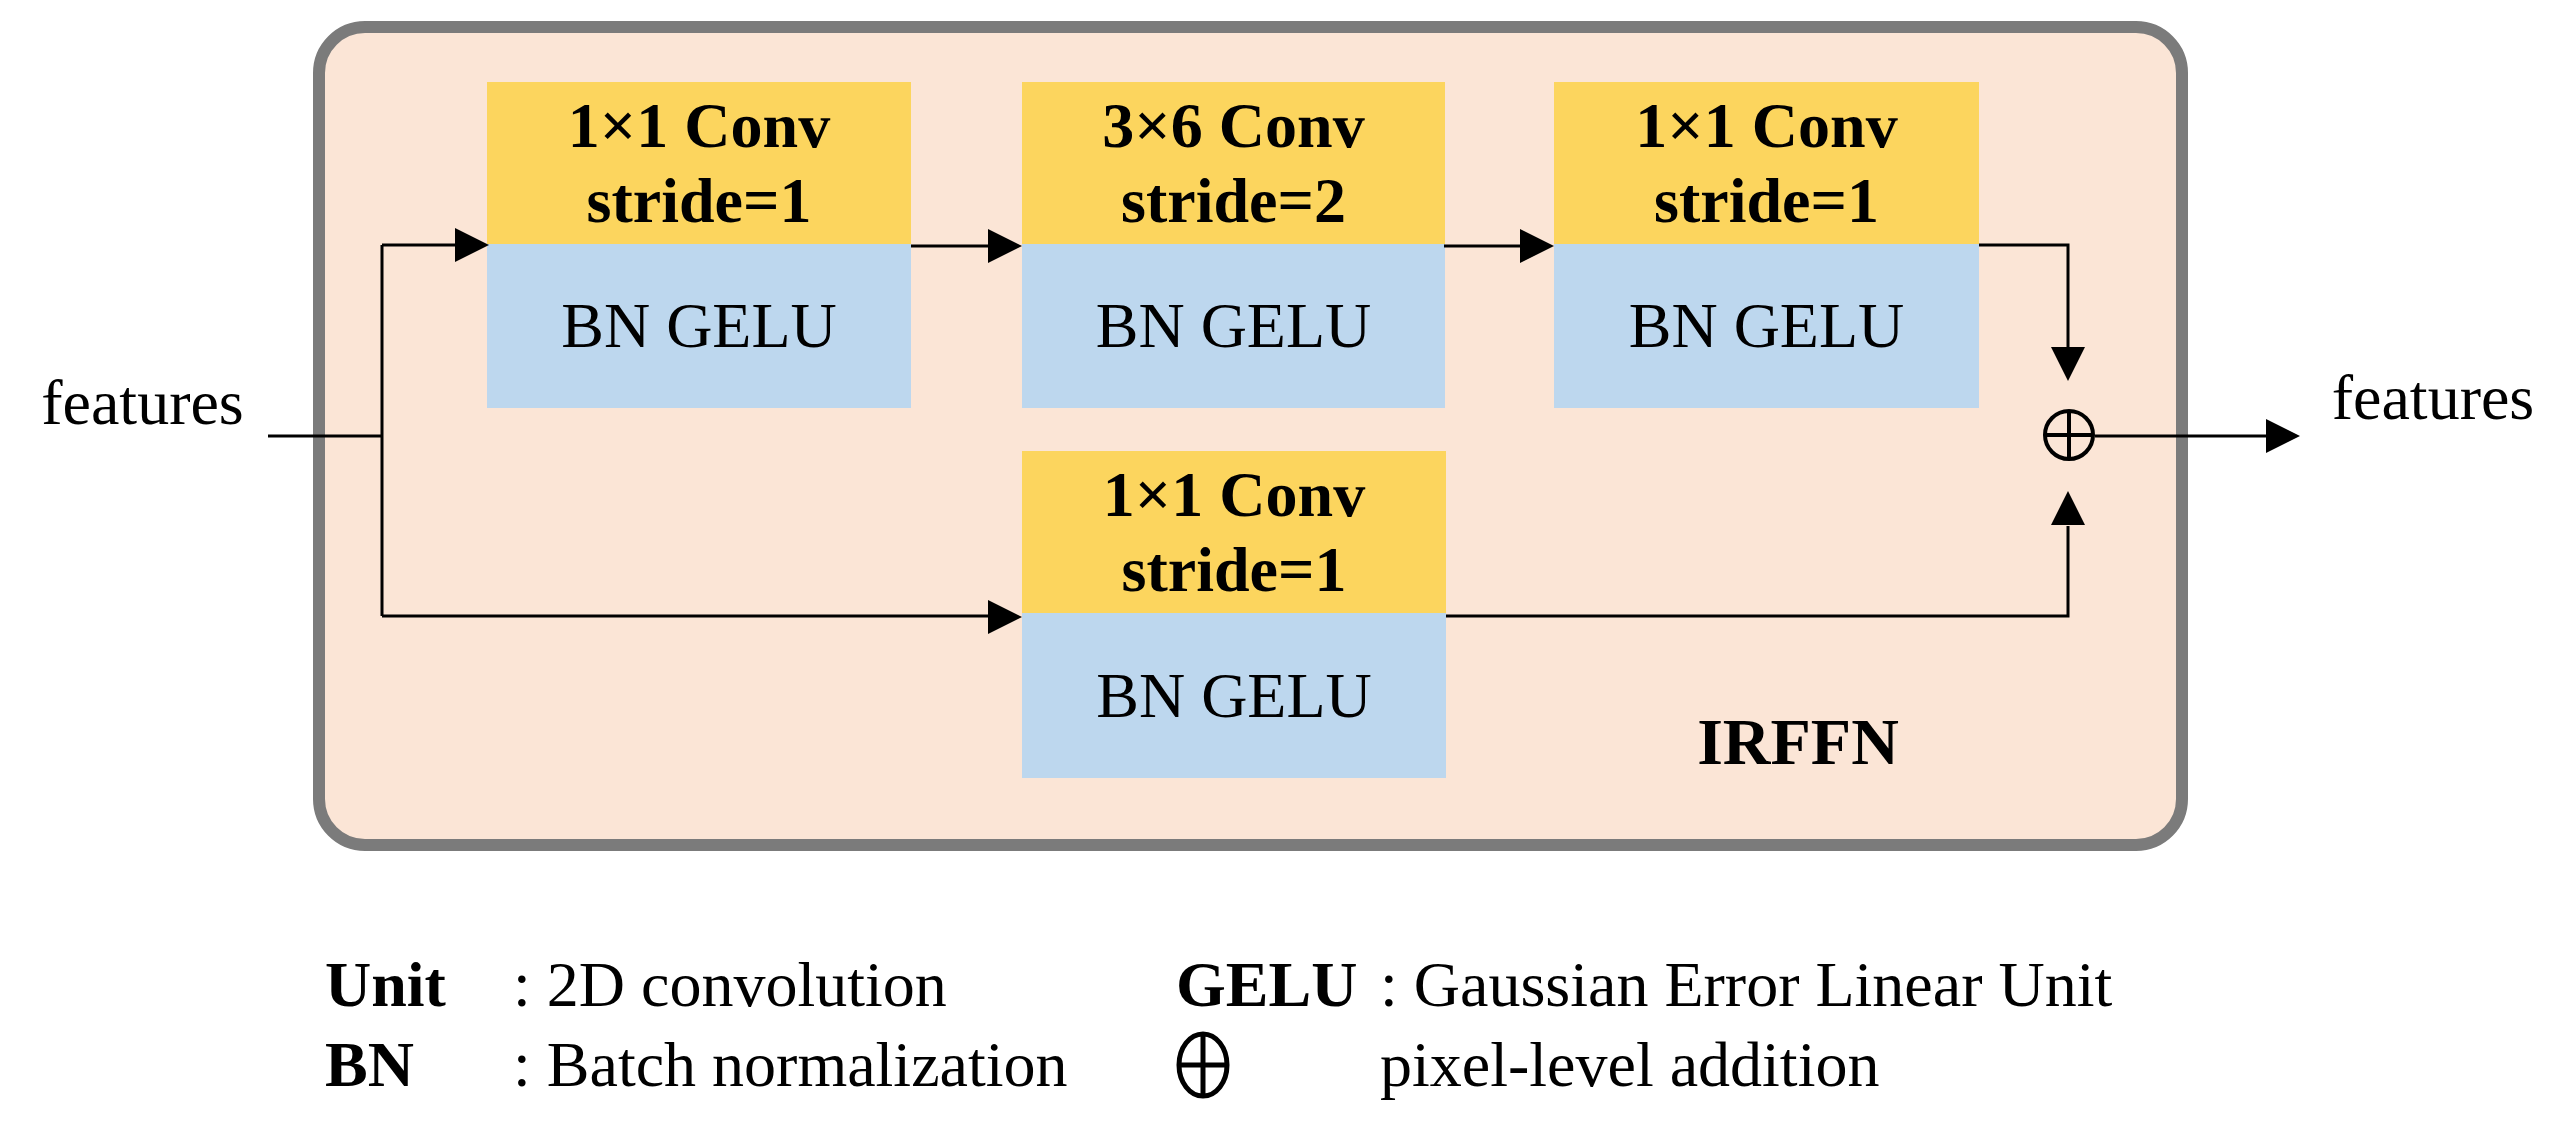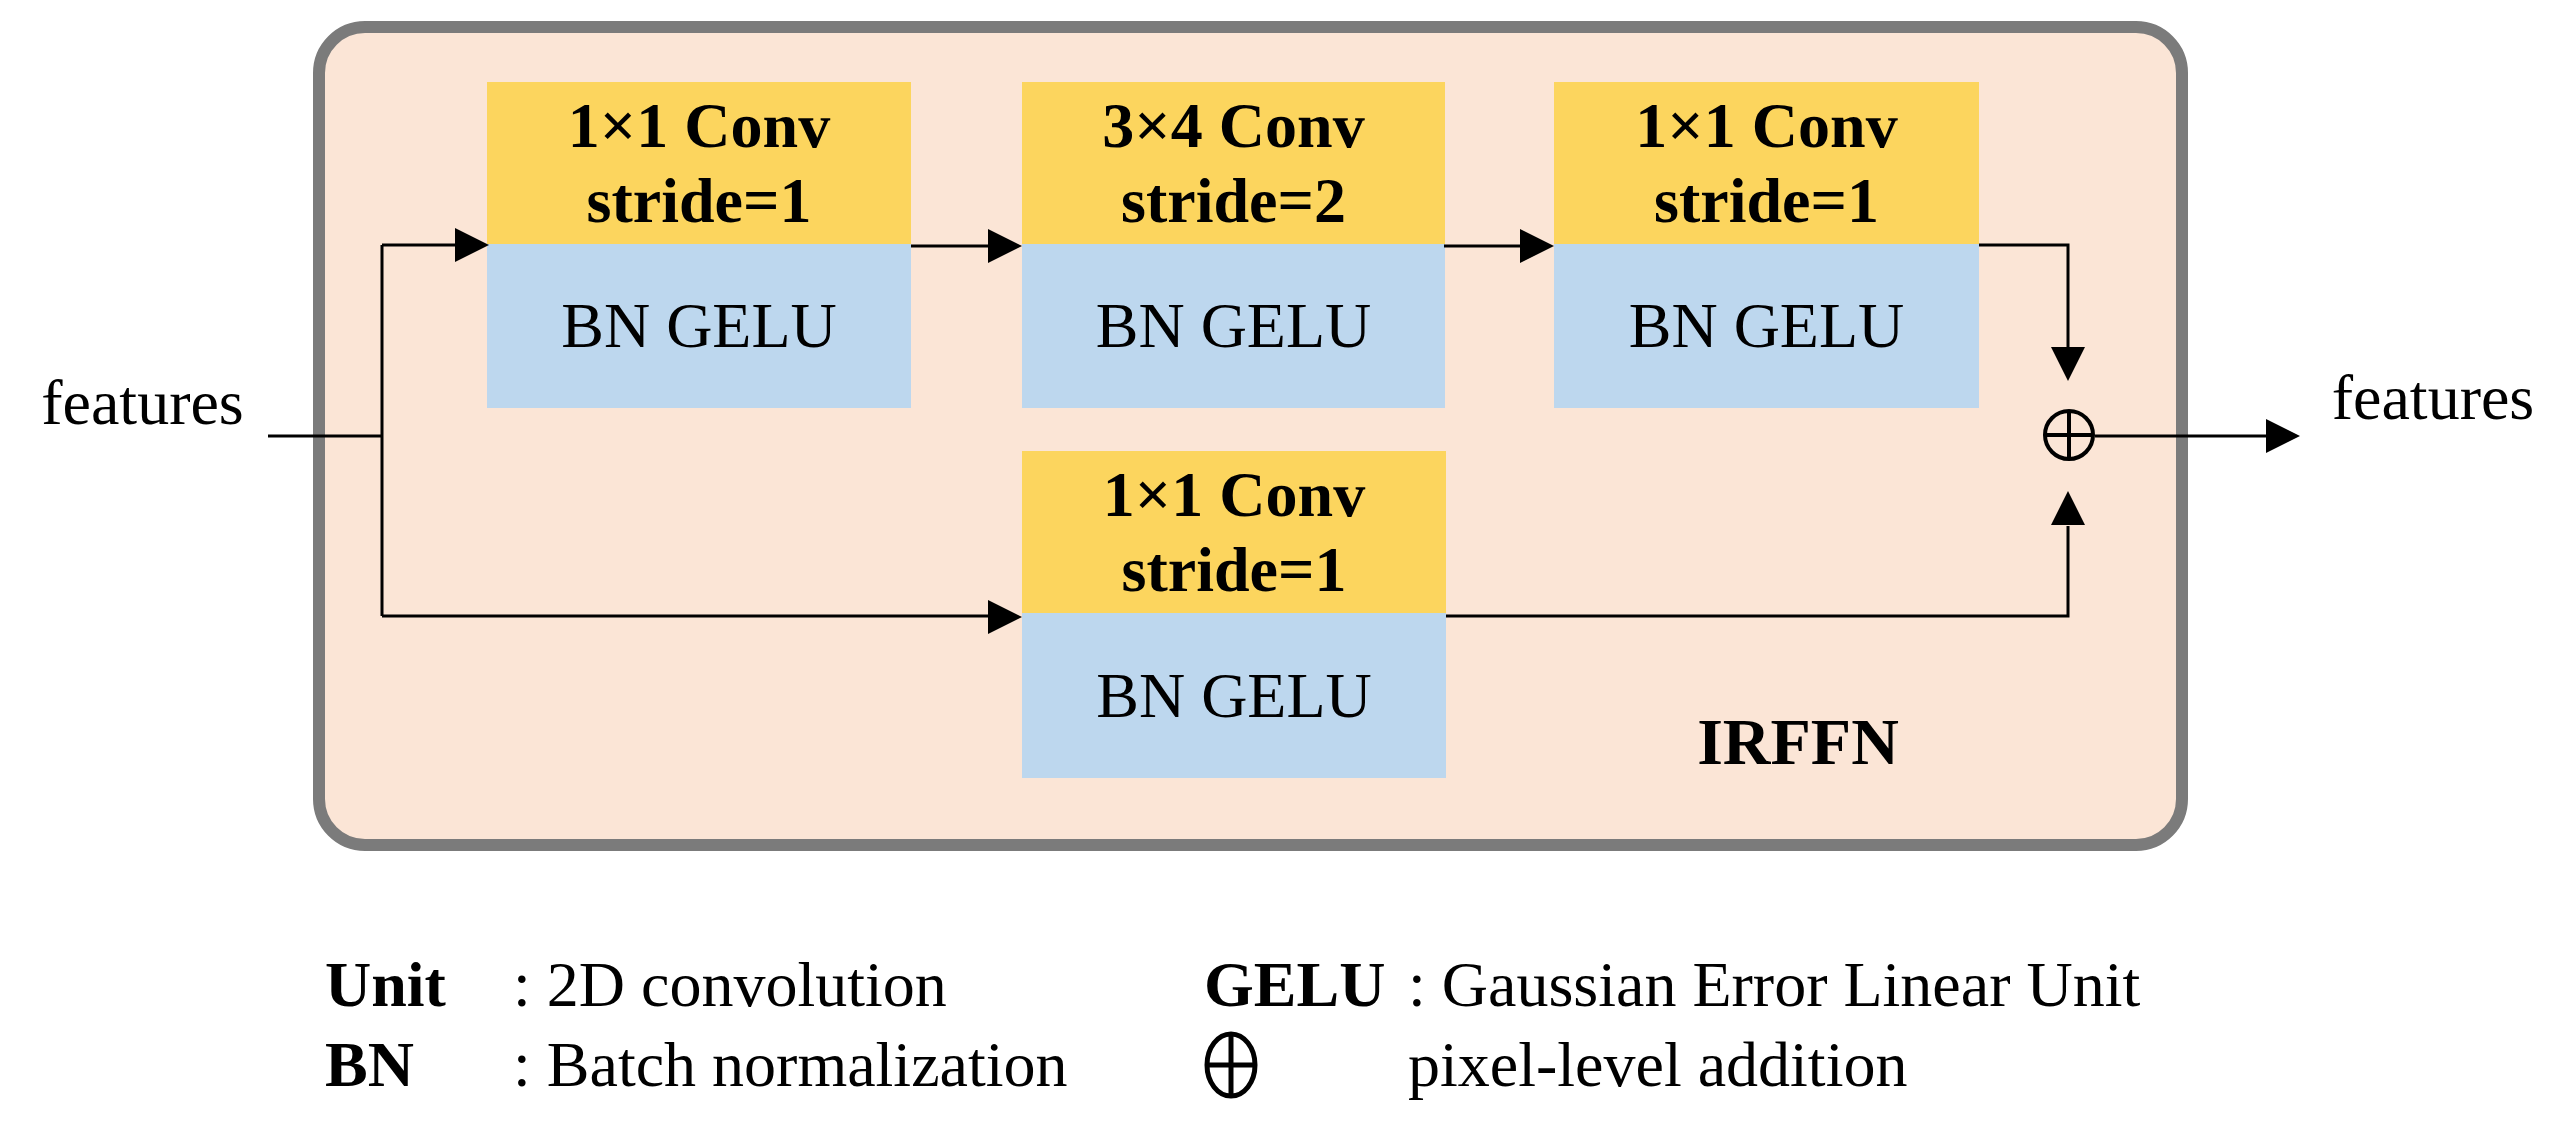--- a/index.html
+++ b/index.html
@@ -49,21 +49,21 @@
   #module-tag{
     position:absolute;left:1650px;top:707px;width:296px;height:70px;
     display:flex;align-items:center;justify-content:center;
     font-weight:bold;font-size:66px;
   }
   
   #wires{position:absolute;left:0;top:0;width:2569px;height:1132px;}
   
   .legend-col{position:absolute;font-size:64px;}
   #legend-left{left:325px;top:945px;}
-  #legend-right{left:1204px;top:945px;}
+  #legend-right{left:1176px;top:945px;}
   .legend-row{display:flex;align-items:center;height:80px;}
   .legend-term{font-weight:bold;display:inline-block;}
   #legend-left .legend-term{width:188px;}
   #legend-right .legend-term{width:204px;}
   .plus-term{width:204px;display:flex;align-items:center;}
 </style>
 </head>
 <body>
 
 <div id="stage">
@@ -80,21 +80,21 @@
   <div id="block-1" class="block">
     <div class="conv-part">
       <div>1×1 Conv</div>
       <div>stride=1</div>
     </div>
     <div class="norm-part">BN GELU</div>
   </div>
 
   <div id="block-2" class="block">
     <div class="conv-part">
-      <div>3×4 Conv</div>
+      <div>3×6 Conv</div>
       <div>stride=2</div>
     </div>
     <div class="norm-part">BN GELU</div>
   </div>
 
   <div id="block-3" class="block">
     <div class="conv-part">
       <div>1×1 Conv</div>
       <div>stride=1</div>
     </div>

